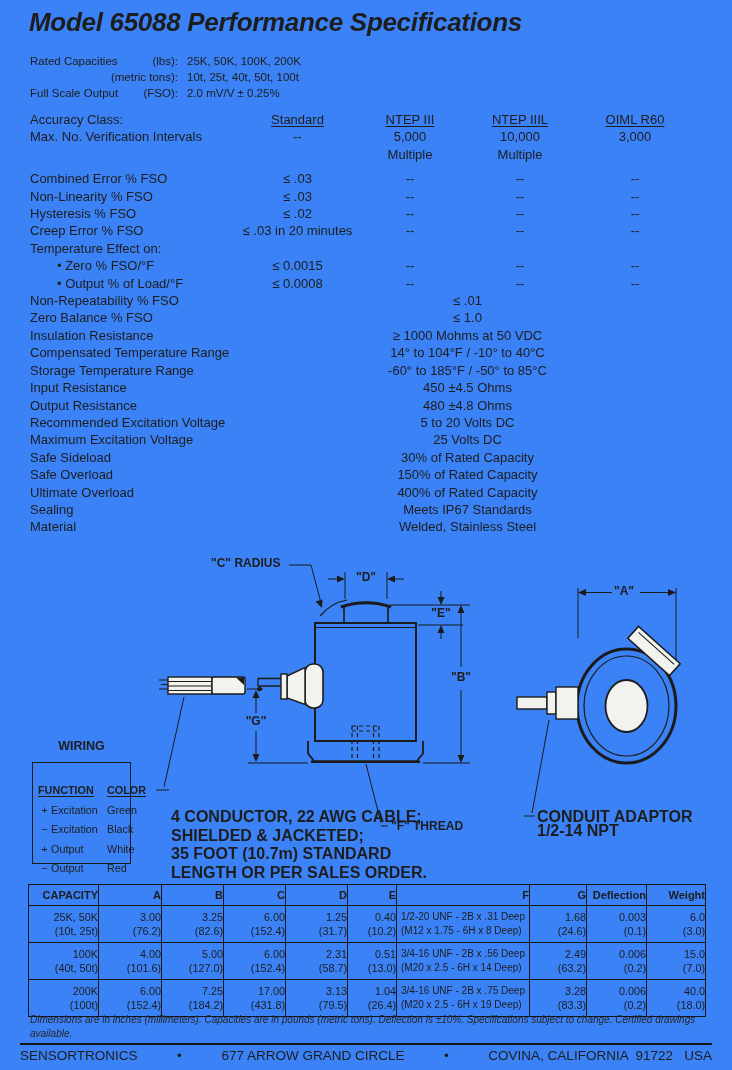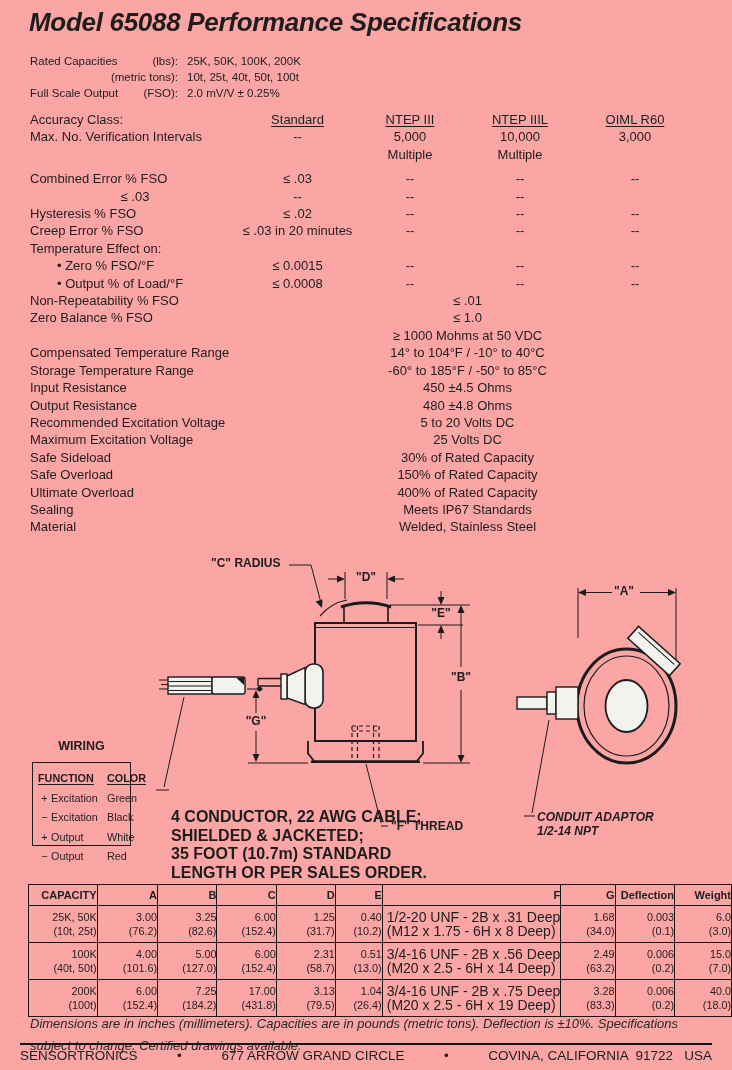--- a/index.html
+++ b/index.html
@@ -1,16 +1,16 @@
 <!DOCTYPE html>
 <html><head>
 <meta charset="utf-8">
 <style>
   html,body{margin:0;padding:0;background:#d8d8d6;}
-  #page{position:relative;width:732px;height:1070px;background:#fca5a5;overflow:hidden;
+  #page{position:relative;width:732px;height:1070px;background:#3b82f6;overflow:hidden;
         font-family:"Liberation Sans",sans-serif;color:#1d1d1d;}
   
   #title{position:absolute;left:29px;top:7px;font-size:26px;font-weight:bold;font-style:italic;letter-spacing:-0.3px;white-space:nowrap;}
   
   #caps{position:absolute;left:30px;top:53px;font-size:11.5px;line-height:16px;}
   .crow{display:flex;white-space:nowrap;}
   .crow .lab{width:148px;display:flex;justify-content:space-between;}
   .crow .val{margin-left:9px;}
   
   #spec{position:absolute;left:30px;top:111px;font-size:13px;line-height:17.4px;}
@@ -22,36 +22,36 @@
   .srow.gap{margin-bottom:7px;}
   .srow.ind .sl{padding-left:27px;}
   
   #draw{position:absolute;left:0;top:548px;width:732px;height:338px;}
   #draw path,#draw rect,#draw ellipse,#draw polygon{stroke:#1b1b1b;fill:none;}
   #draw .f{fill:#1b1b1b;stroke:none;}
   #draw .bg{fill:#f2f2ef;}
   .dlabel{position:absolute;font-size:12px;font-weight:bold;white-space:nowrap;}
   .ctr{text-align:center;}
   #cable-note{position:absolute;left:171px;top:808px;font-size:16px;font-weight:bold;line-height:18.5px;white-space:nowrap;}
-  #conduit-label{position:absolute;left:537px;top:810px;font-size:12px;font-weight:bold;line-height:14px;white-space:nowrap;font-style:italic;}
+  #conduit-label{position:absolute;left:537px;top:810px;font-size:16px;font-weight:bold;line-height:14px;white-space:nowrap;}
   
   #wiring-title{position:absolute;left:32px;top:739px;width:99px;text-align:center;font-size:12.5px;font-weight:bold;}
-  #wiring{position:absolute;left:32px;top:762px;width:99px;height:84px;border:1.6px solid #1b1b1b;box-sizing:border-box;
+  #wiring{position:absolute;left:32px;top:762px;width:99px;height:102px;border:1.6px solid #1b1b1b;box-sizing:border-box;
           display:grid;grid-template-columns:13px 56px 28px;align-content:start;row-gap:0;
-          padding:6px 0 0 5px;font-size:10.8px;line-height:19.5px;}
+          padding:18px 0 0 5px;font-size:10.8px;line-height:19.5px;}
   #wiring .whead{font-weight:bold;text-decoration:underline;text-underline-offset:2px;}
   #wiring .wsign{text-align:center;}
   
   #dims{position:absolute;left:28px;top:884px;border-collapse:collapse;table-layout:fixed;font-size:10.8px;}
   #dims th,#dims td{border:1.6px solid #161616;padding:2px 0;text-align:right;overflow:hidden;}
   #dims th{font-size:11px;height:16px;}
   #dims td{height:32px;line-height:14px;}
-  #dims td.lft{text-align:left;padding-left:4px;font-size:14px;white-space:nowrap;}
-  
-  #footnote{position:absolute;left:30px;top:1013px;width:690px;font-size:13px;font-style:italic;line-height:22px;color:#262626;}
+  #dims td.lft{text-align:left;padding-left:4px;font-size:10px;white-space:nowrap;}
+  
+  #footnote{position:absolute;left:30px;top:1013px;width:690px;font-size:10px;font-style:italic;line-height:14px;color:#262626;}
   #footrule{position:absolute;left:20px;top:1043px;width:692px;border-top:2px solid #161616;}
   #footer{position:absolute;left:20px;top:1048px;width:692px;display:flex;justify-content:space-between;align-items:center;
           font-size:13.5px;white-space:pre;}
 </style>
 </head>
 <body>
 
 <div id="page">
 
   <div id="title">Model 65088 Performance Specifications</div>
@@ -103,20 +103,21 @@
         <div class="sc"></div>
       </div>
     <div class="srow">
         <div class="sl">Combined Error % FSO</div>
         <div class="sc">≤ .03</div>
         <div class="sc">--</div>
         <div class="sc">--</div>
         <div class="sc">--</div>
       </div>
     <div class="srow">
+        <div class="sl">Non-Linearity % FSO</div>
         <div class="sc">≤ .03</div>
         <div class="sc">--</div>
         <div class="sc">--</div>
         <div class="sc">--</div>
       </div>
     <div class="srow">
         <div class="sl">Hysteresis % FSO</div>
         <div class="sc">≤ .02</div>
         <div class="sc">--</div>
         <div class="sc">--</div>
@@ -152,20 +153,21 @@
       </div>
     <div class="srow">
         <div class="sl">Non-Repeatability % FSO</div>
         <div class="ss">≤ .01</div>
       </div>
     <div class="srow">
         <div class="sl">Zero Balance % FSO</div>
         <div class="ss">≤ 1.0</div>
       </div>
     <div class="srow">
+        <div class="sl">Insulation Resistance</div>
         <div class="ss">≥ 1000 Mohms at 50 VDC</div>
       </div>
     <div class="srow">
         <div class="sl">Compensated Temperature Range</div>
         <div class="ss">14° to 104°F / -10° to 40°C</div>
       </div>
     <div class="srow">
       </div>
     <div class="srow">
         <div class="sl">Storage Temperature Range</div>
@@ -356,21 +358,21 @@
         <td>
             <div>0.40</div>
             <div>(10.2)</div>
           </td>
         <td class="lft">
             <div>1/2-20 UNF - 2B x .31 Deep</div>
             <div>(M12 x 1.75 - 6H x 8 Deep)</div>
           </td>
         <td>
             <div>1.68</div>
-            <div>(34.0)</div>
+            <div>(24.6)</div>
           </td>
         <td>
             <div>0.003</div>
             <div>(0.1)</div>
           </td>
         <td>
             <div>6.0</div>
             <div>(3.0)</div>
           </td>
       </tr>

